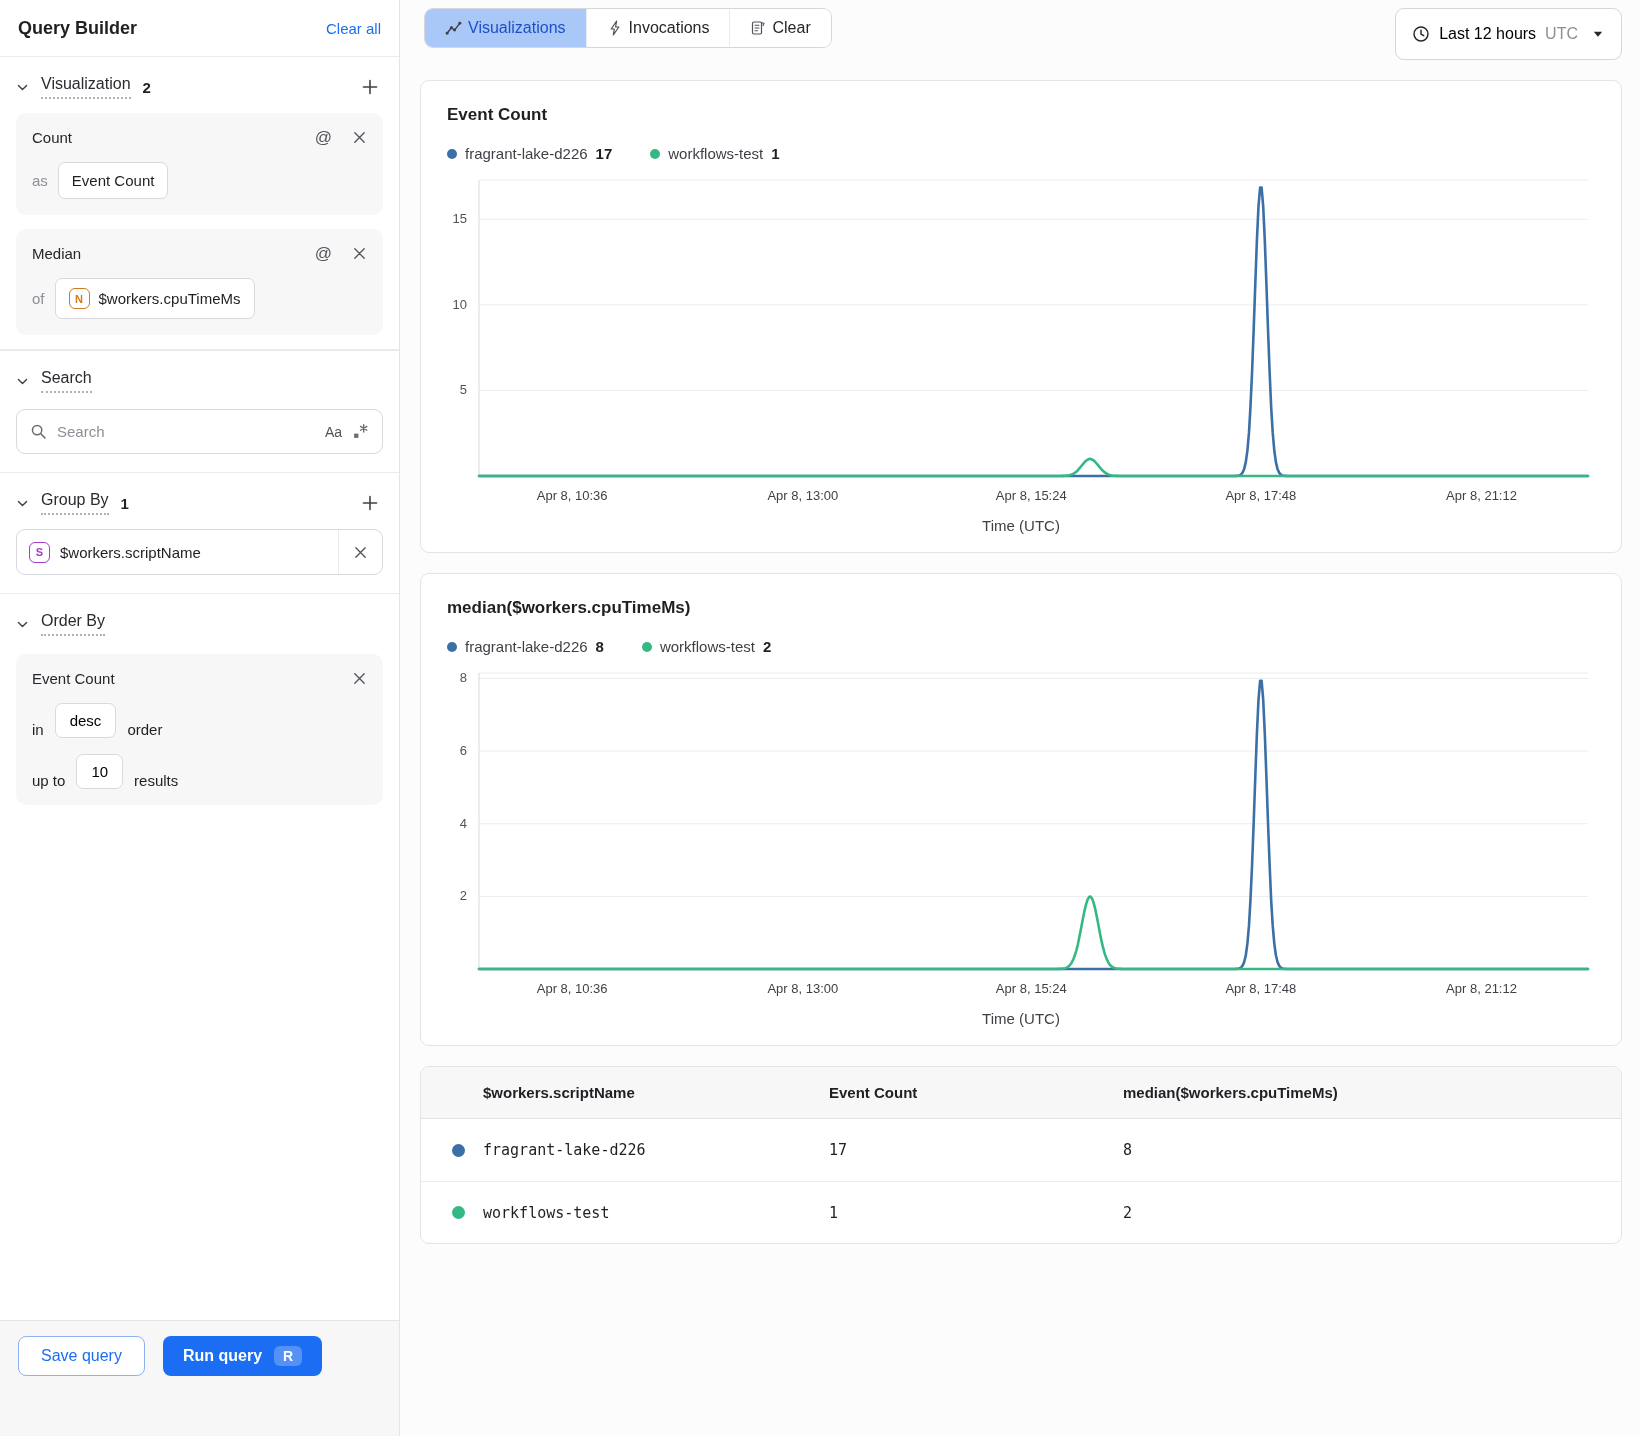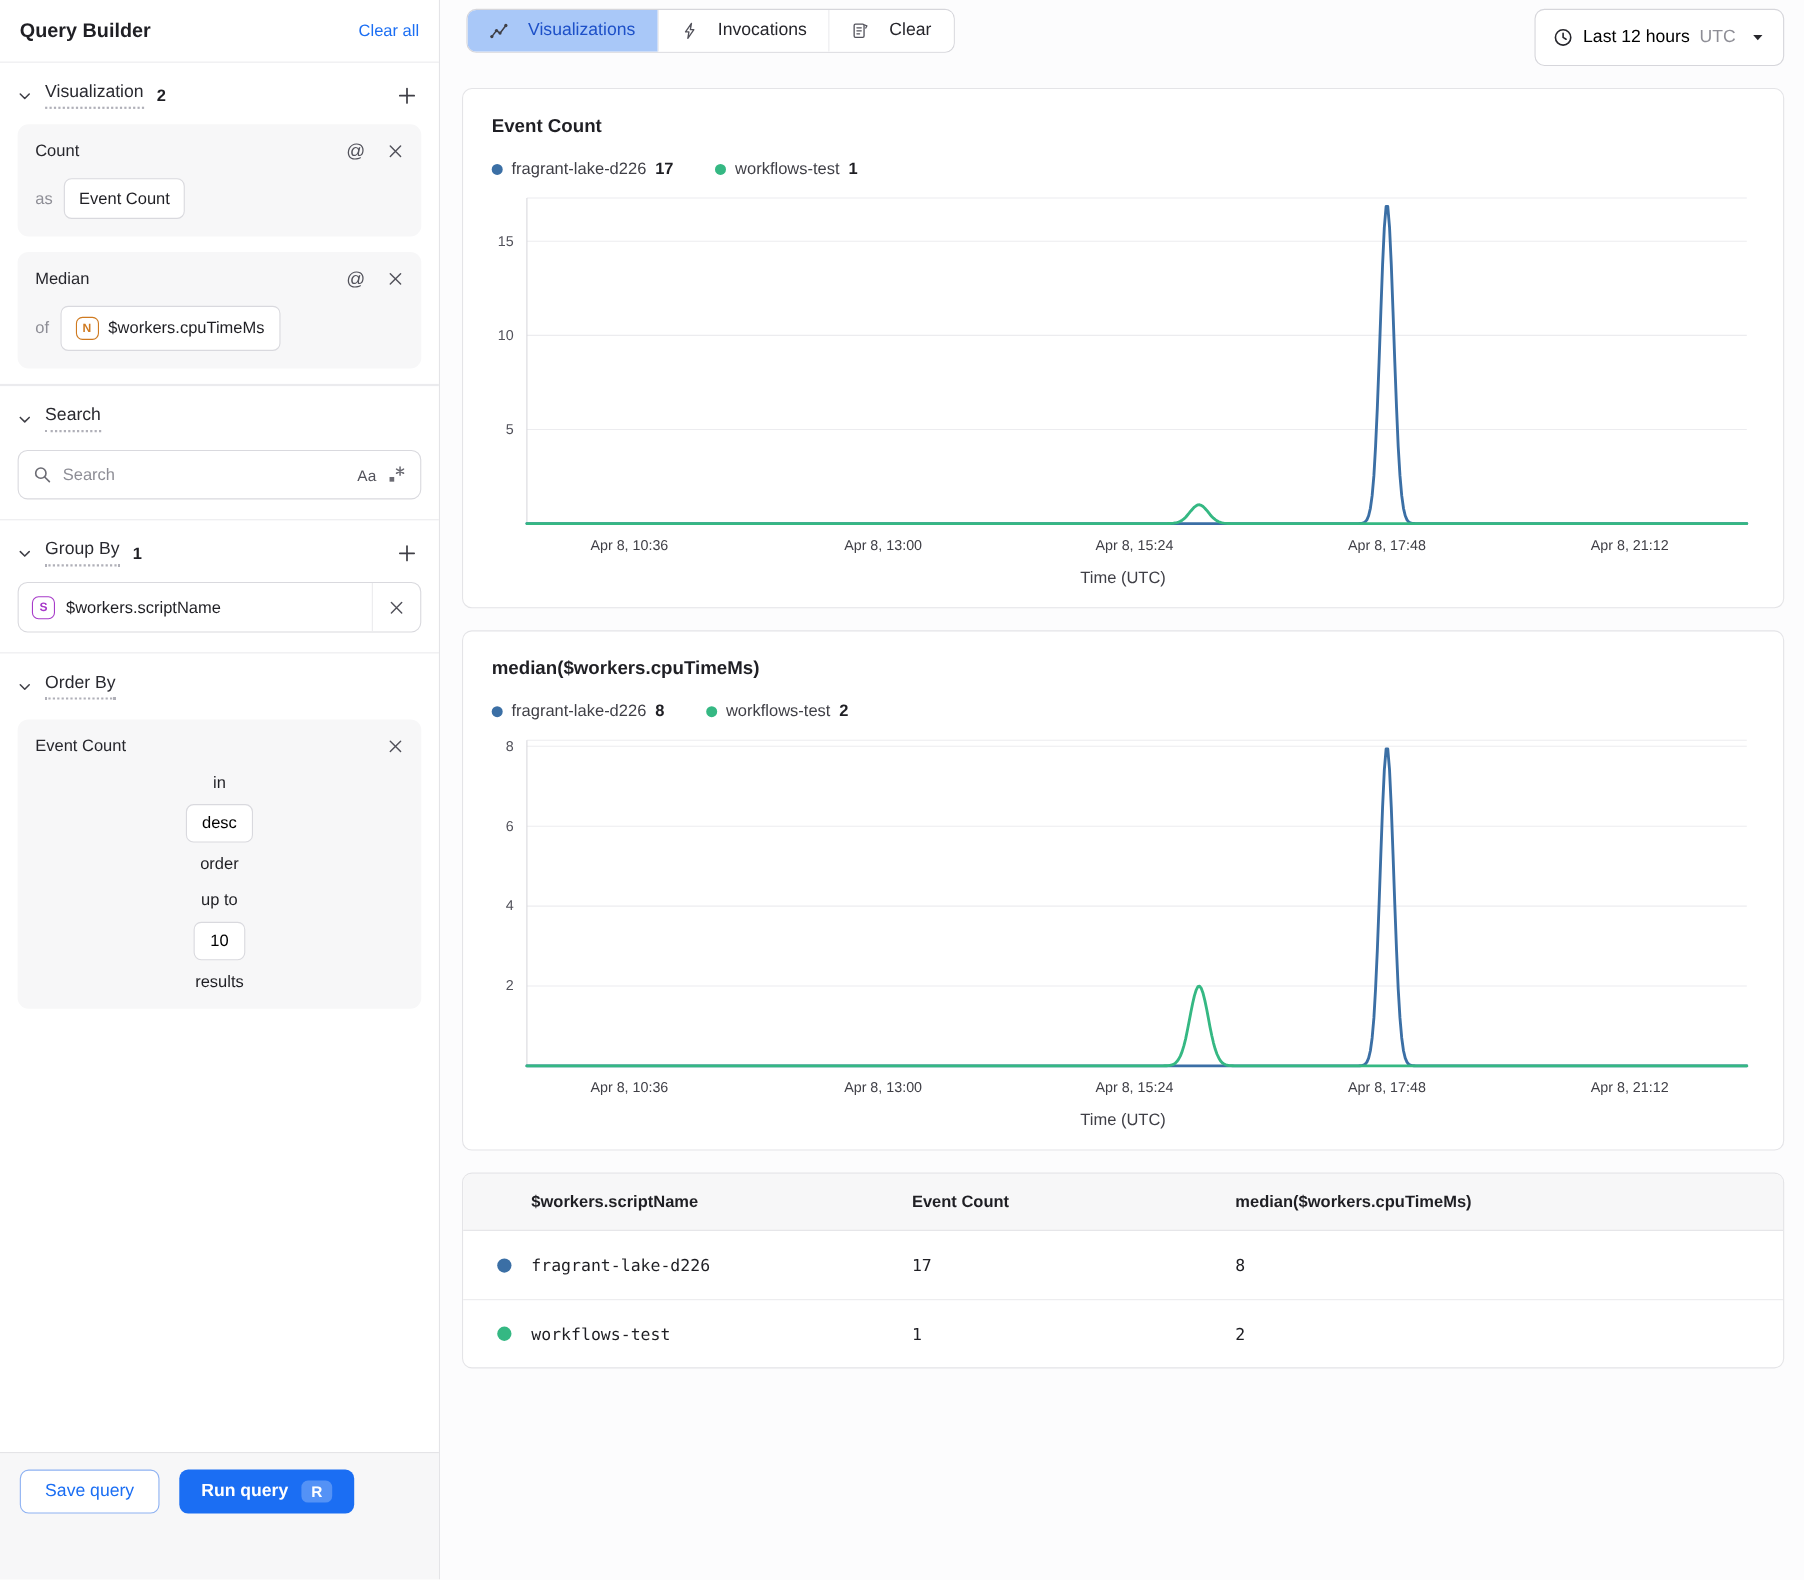--- a/index.html
+++ b/index.html
@@ -83,21 +83,21 @@
     display: flex; align-items: center; gap: 10px; padding: 0 0 0 12px;
   }
   .groupby-label { font-size: 15px; }
   .gb-x {
     margin-left: auto; height: 100%; width: 44px;
     border-left: 1px solid #ebebee;
     display: flex; align-items: center; justify-content: center;
     background: none; border-top: none; border-right: none; border-bottom: none; cursor: pointer;
   }
   .order-card { margin-top: 4px; }
-  .inline-row { display: flex; align-items: center; gap: 11px; margin-top: 16px; font-size: 15px; flex-direction: column; }
+  .inline-row { display: flex; align-items: flex-end; gap: 11px; margin-top: 16px; font-size: 15px; }
   .mini-chip {
     background: #fff; border: 1px solid #d9d9de; border-radius: 7px;
     padding: 8px 14px; font-size: 15px; font-weight: 500; cursor: pointer; font-family: inherit;
   }
   .sb-footer {
     margin-top: auto;
     background: #f7f7f8; border-top: 1px solid #e4e4e7;
     padding: 15px 18px 60px 18px;
     display: flex; gap: 18px;
   }
@@ -117,21 +117,21 @@
 
   
   .main { flex: 1; padding: 8px 18px 0 20px; overflow: hidden; display: flex; flex-direction: column; }
   .main-topbar { display: flex; align-items: flex-start; }
   .tabs {
     display: flex; align-items: stretch; background: #fff;
     border: 1px solid #d6d6db; border-radius: 9px; overflow: hidden; height: 40px;
     margin-left: 4px;
   }
   .tab {
-    display: flex; align-items: center; gap: 18px; padding: 0 20px;
+    display: flex; align-items: center; gap: 6px; padding: 0 20px;
     background: #fff; border: none; cursor: pointer; font-size: 16px; font-family: inherit; color: #26262c;
   }
   .tab + .tab { border-left: 1px solid #ebebee; }
   .tab.active { background: #a9c8f8; color: #1d50c8; font-weight: 500; }
   .time-select {
     margin-left: auto; height: 52px;
     border: 1px solid #d6d6db; border-radius: 9px; background: #fff;
     display: flex; align-items: center; gap: 9px; padding: 0 16px; cursor: pointer; font-family: inherit;
     font-size: 16px;
   }

